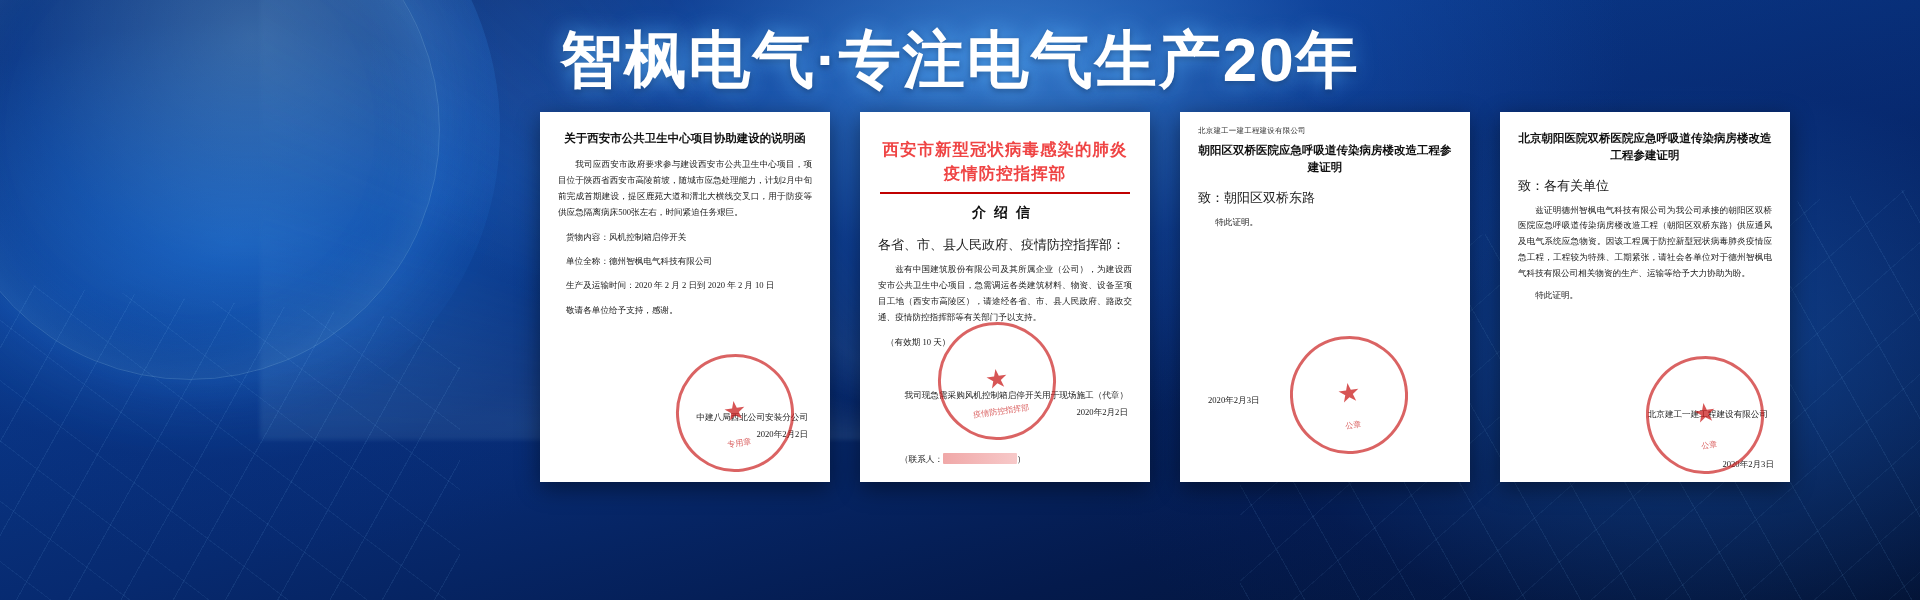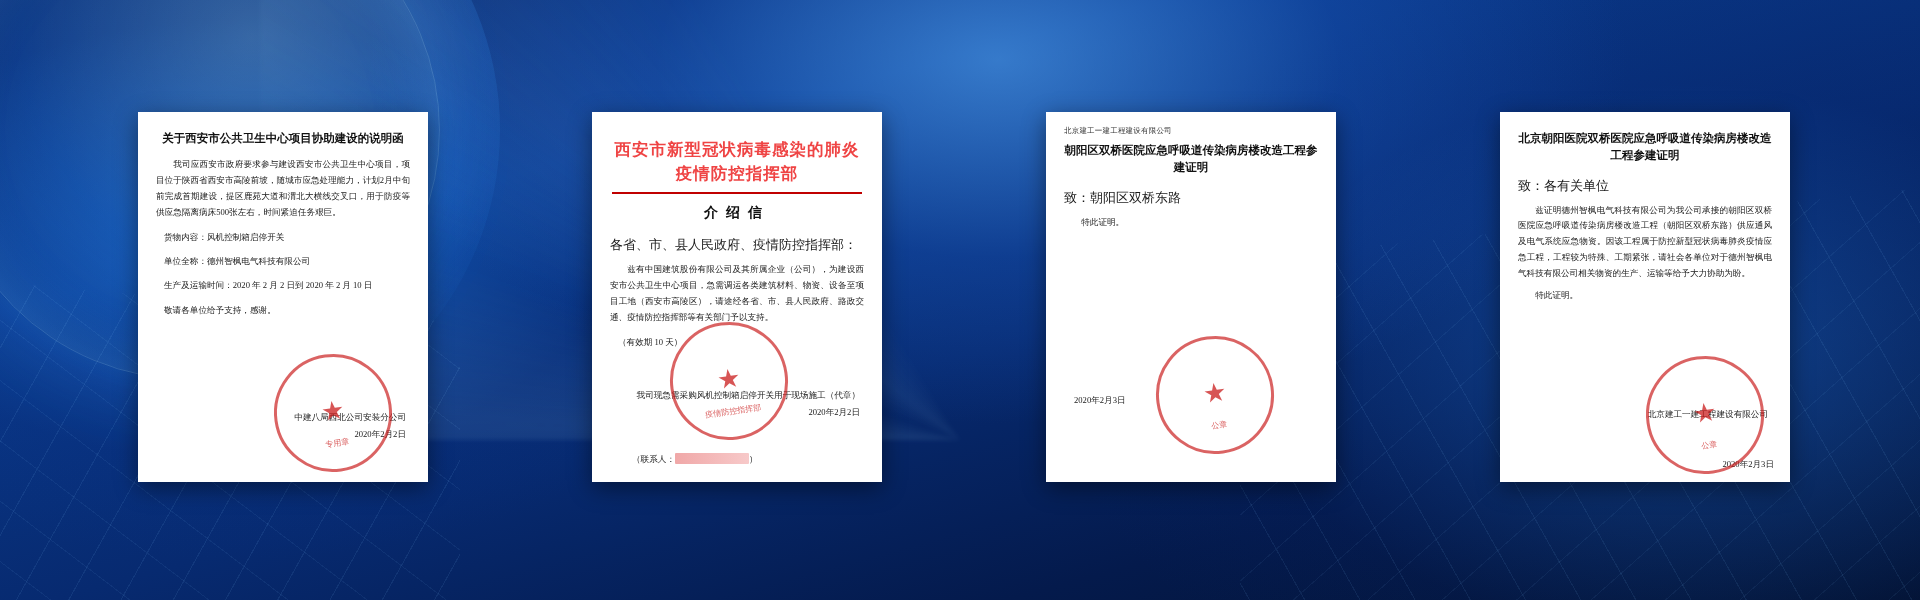--- a/index.html
+++ b/index.html
@@ -103,24 +103,24 @@
     font-weight: bold;
     color: #ffffff;
     letter-spacing: 2px;
     text-shadow: 0 0 22px rgba(90,180,255,0.85), 0 2px 6px rgba(0,20,60,0.6);
     white-space: nowrap;
   }
 
   .docs-row {
     position: absolute;
     top: 112px;
-    left: 8px;
+    left: 16px;
     right: 0;
     display: flex;
-    justify-content: space-between;
+    justify-content: flex-end;
     gap: 30px;
     padding: 0 130px;
     box-sizing: border-box;
   }
 
   .doc {
     position: relative;
     width: 290px;
     height: 370px;
     background: #ffffff;
@@ -258,20 +258,21 @@
 </style>
 </head>
 <body>
 
 <div class="banner">
   <div class="globe"></div>
   <div class="rays"></div>
   <div class="mesh"></div>
   <div class="mesh-left"></div>
 
+  <div class="headline">智枫电气·专注电气生产20年</div>
 
   <div class="docs-row">
 
     <div class="doc">
       <div class="doc-title">关于西安市公共卫生中心项目协助建设的说明函</div>
       <p class="doc-p">我司应西安市政府要求参与建设西安市公共卫生中心项目，项目位于陕西省西安市高陵前坡，随城市应急处理能力，计划2月中旬前完成首期建设，提区鹿苑大道和渭北大横线交叉口，用于防疫等供应急隔离病床500张左右，时间紧迫任务艰巨。</p>
       <p class="doc-line">货物内容：风机控制箱启停开关</p>
       <p class="doc-line">单位全称：德州智枫电气科技有限公司</p>
       <p class="doc-line">生产及运输时间：2020 年 2 月 2 日到 2020 年 2 月 10 日</p>
       <p class="doc-line">敬请各单位给予支持，感谢。</p>

